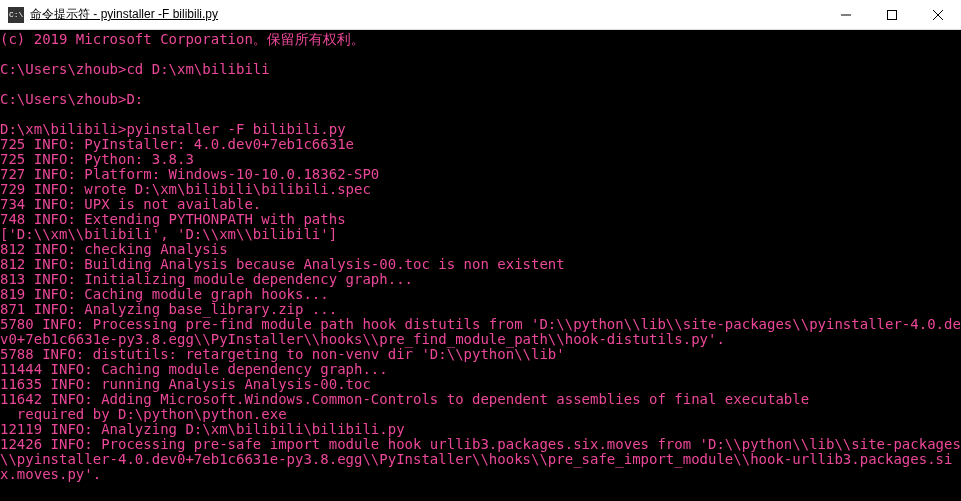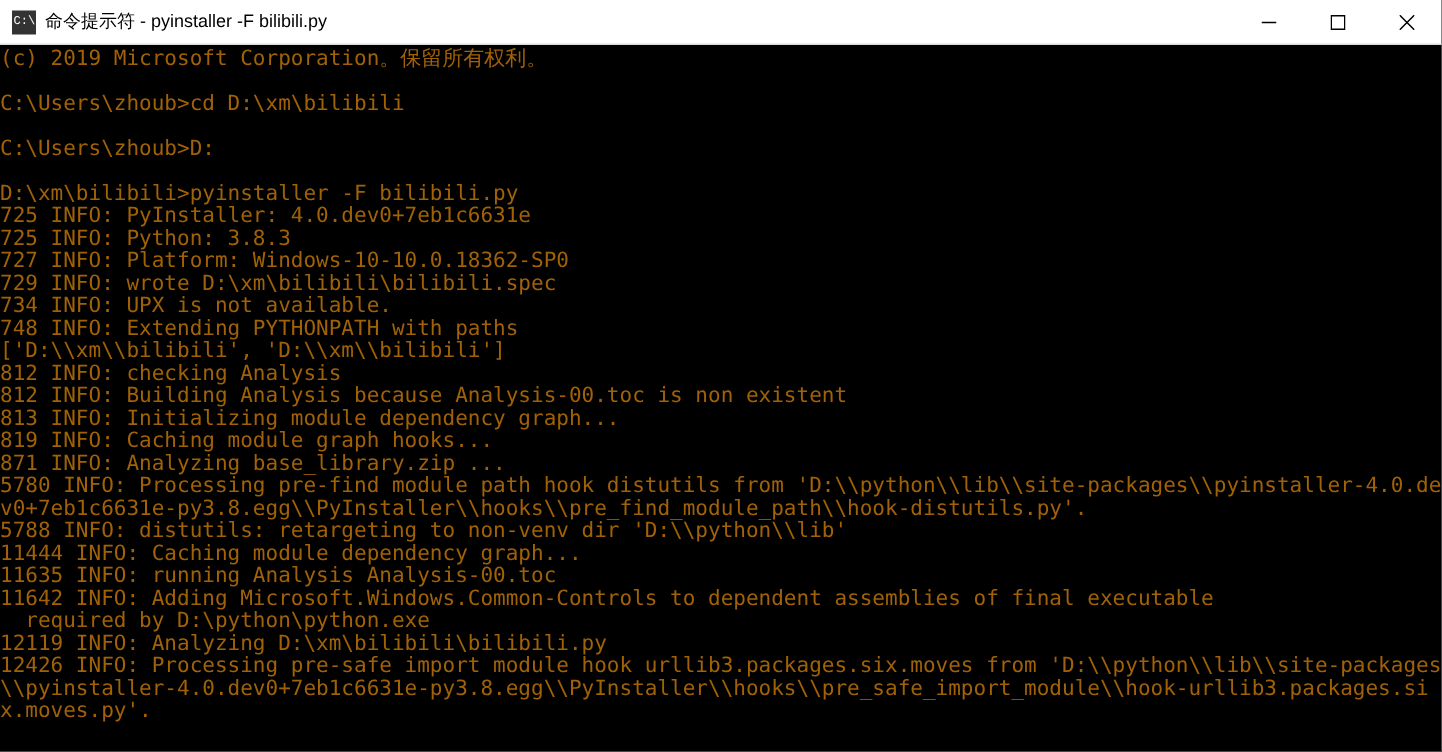--- a/index.html
+++ b/index.html
@@ -1,24 +1,24 @@
 <!DOCTYPE html>
 <html><head>
 <meta charset="utf-8">
 <style>
 * { margin: 0; padding: 0; box-sizing: border-box; }
 html, body { width: 961px; height: 501px; overflow: hidden; font-family: "Consolas", "Courier New", monospace; }
-.window { width: 961px; height: 501px; background: #000; display: flex; flex-direction: column; }
+.window { width: 961px; height: 501px; background: #000; display: flex; flex-direction: column; text-decoration: underline; }
 .titlebar { height: 30px; background: #fff; display: flex; align-items: center; border-bottom: 1px solid #ddd; }
 .titlebar-icon { width: 16px; height: 16px; margin: 0 6px 0 8px; background: #333; display: inline-block; position: relative; }
 .titlebar-icon::after { content: "C:\\"; color: #fff; font-size: 8px; position: absolute; top: 3px; left: 1px; }
 .titlebar-title { flex: 1; font-size: 12px; color: #000; font-family: "Segoe UI", sans-serif; white-space: nowrap; overflow: hidden; }
 .titlebar-controls { display: flex; height: 100%; }
 .titlebar-btn { width: 46px; height: 100%; display: flex; align-items: center; justify-content: center; font-family: "Segoe UI", sans-serif; font-size: 12px; color: #000; cursor: pointer; }
-.terminal { flex: 1; background: #000; color: #a16207; font-size: 14px; line-height: 15px; padding: 2px 0 0 0; white-space: pre; overflow: hidden; font-family: "NSimSun", "SimSun", "Consolas", monospace; letter-spacing: 0; }
+.terminal { flex: 1; background: #000; color: #ec4899; font-size: 14px; line-height: 15px; padding: 2px 0 0 0; white-space: pre; overflow: hidden; font-family: "NSimSun", "SimSun", "Consolas", monospace; letter-spacing: 0; }
 .terminal .line { white-space: pre-wrap; word-break: break-all; }
 </style>
 </head>
 <body>
 
 <div class="window">
   <div class="titlebar">
     <span class="titlebar-icon"></span>
     <span class="titlebar-title">命令提示符 - pyinstaller  -F bilibili.py</span>
     <div class="titlebar-controls">

